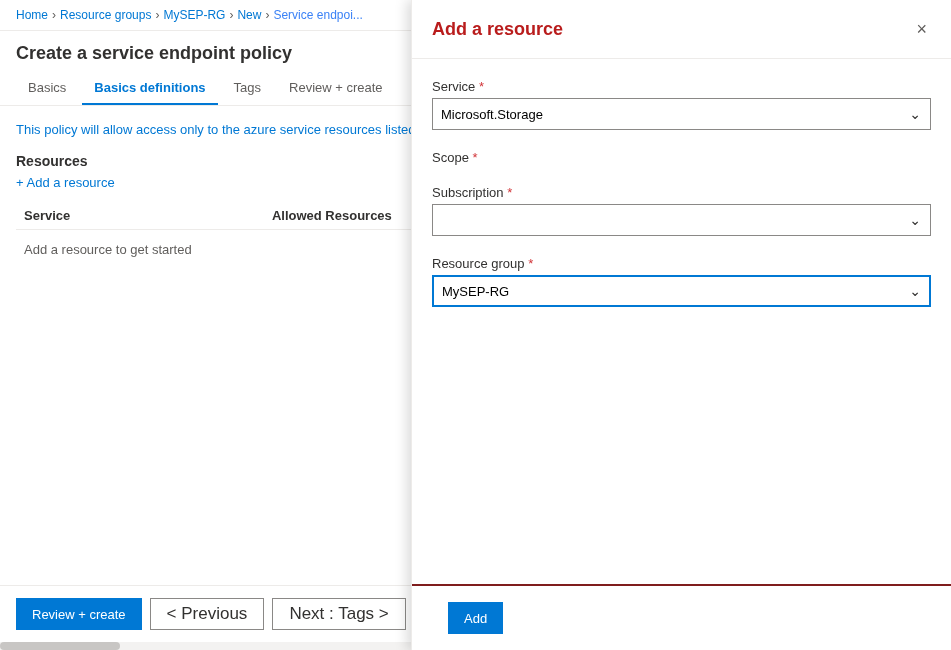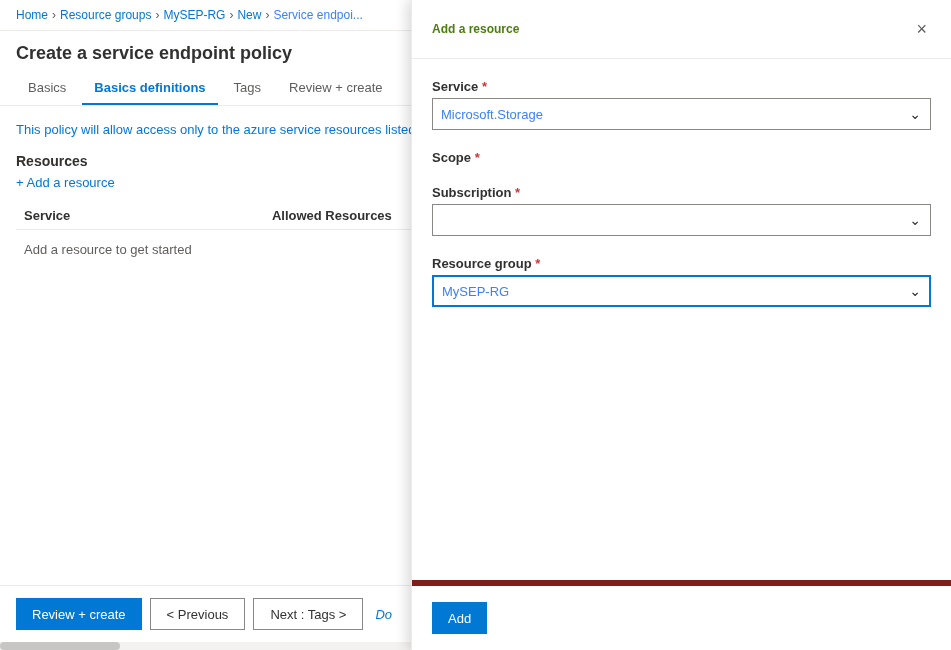--- a/index.html
+++ b/index.html
@@ -132,21 +132,21 @@
       font-size: 13px;
       cursor: pointer;
       height: 32px;
     }
 
     .btn-secondary {
       background: #fff;
       color: #323130;
       border: 1px solid #8a8886;
       padding: 0 16px;
-      font-size: 13px;
+      font-size: 17px;
       cursor: pointer;
       height: 32px;
     }
 
     .btn-link {
       background: none;
       border: none;
       color: #0078d4;
       font-size: 13px;
       cursor: pointer;
@@ -171,23 +171,23 @@
 
     .panel-header {
       display: flex;
       justify-content: space-between;
       align-items: center;
       padding: 16px 20px;
       border-bottom: 1px solid #edebe9;
     }
 
     .panel-title {
-      font-size: 12px;
-      font-weight: 600;
-      color: #4d7c0f;
+      font-size: 18px;
+      font-weight: 600;
+      color: #b91c1c;
     }
 
     .close-btn {
       background: none;
       border: none;
       cursor: pointer;
       font-size: 18px;
       color: #605e5c;
       padding: 4px;
       line-height: 1;
@@ -199,36 +199,36 @@
       overflow-y: auto;
     }
 
     .form-group {
       margin-bottom: 20px;
     }
 
     .form-label {
       display: block;
       font-size: 13px;
-      font-weight: 700;
+      font-weight: 400;
       color: #323130;
       margin-bottom: 4px;
     }
 
     .required-star {
       color: #d13438;
     }
 
     .form-select {
       width: 100%;
       height: 32px;
       border: 1px solid #8a8886;
       padding: 4px 32px 4px 8px;
       font-size: 13px;
-      color: #3b82f6;
+      color: #000000;
       background: #fff;
       appearance: none;
       -webkit-appearance: none;
       cursor: pointer;
       position: relative;
     }
 
     .select-wrapper {
       position: relative;
     }
@@ -242,22 +242,22 @@
       pointer-events: none;
       font-size: 14px;
       color: #323130;
     }
 
     .form-select.focused {
       border: 2px solid #0078d4;
     }
 
     .panel-footer {
-      padding: 16px 20px;
-      border-top: 6px solid #7f1d1d;
+      padding: 16px 36px;
+      border-top: 2px solid #7f1d1d;
     }
 
     .scrollbar-area {
       height: 8px;
       background: #f3f2f1;
       position: relative;
       overflow: hidden;
     }
     .scrollbar-thumb {
       height: 8px;

